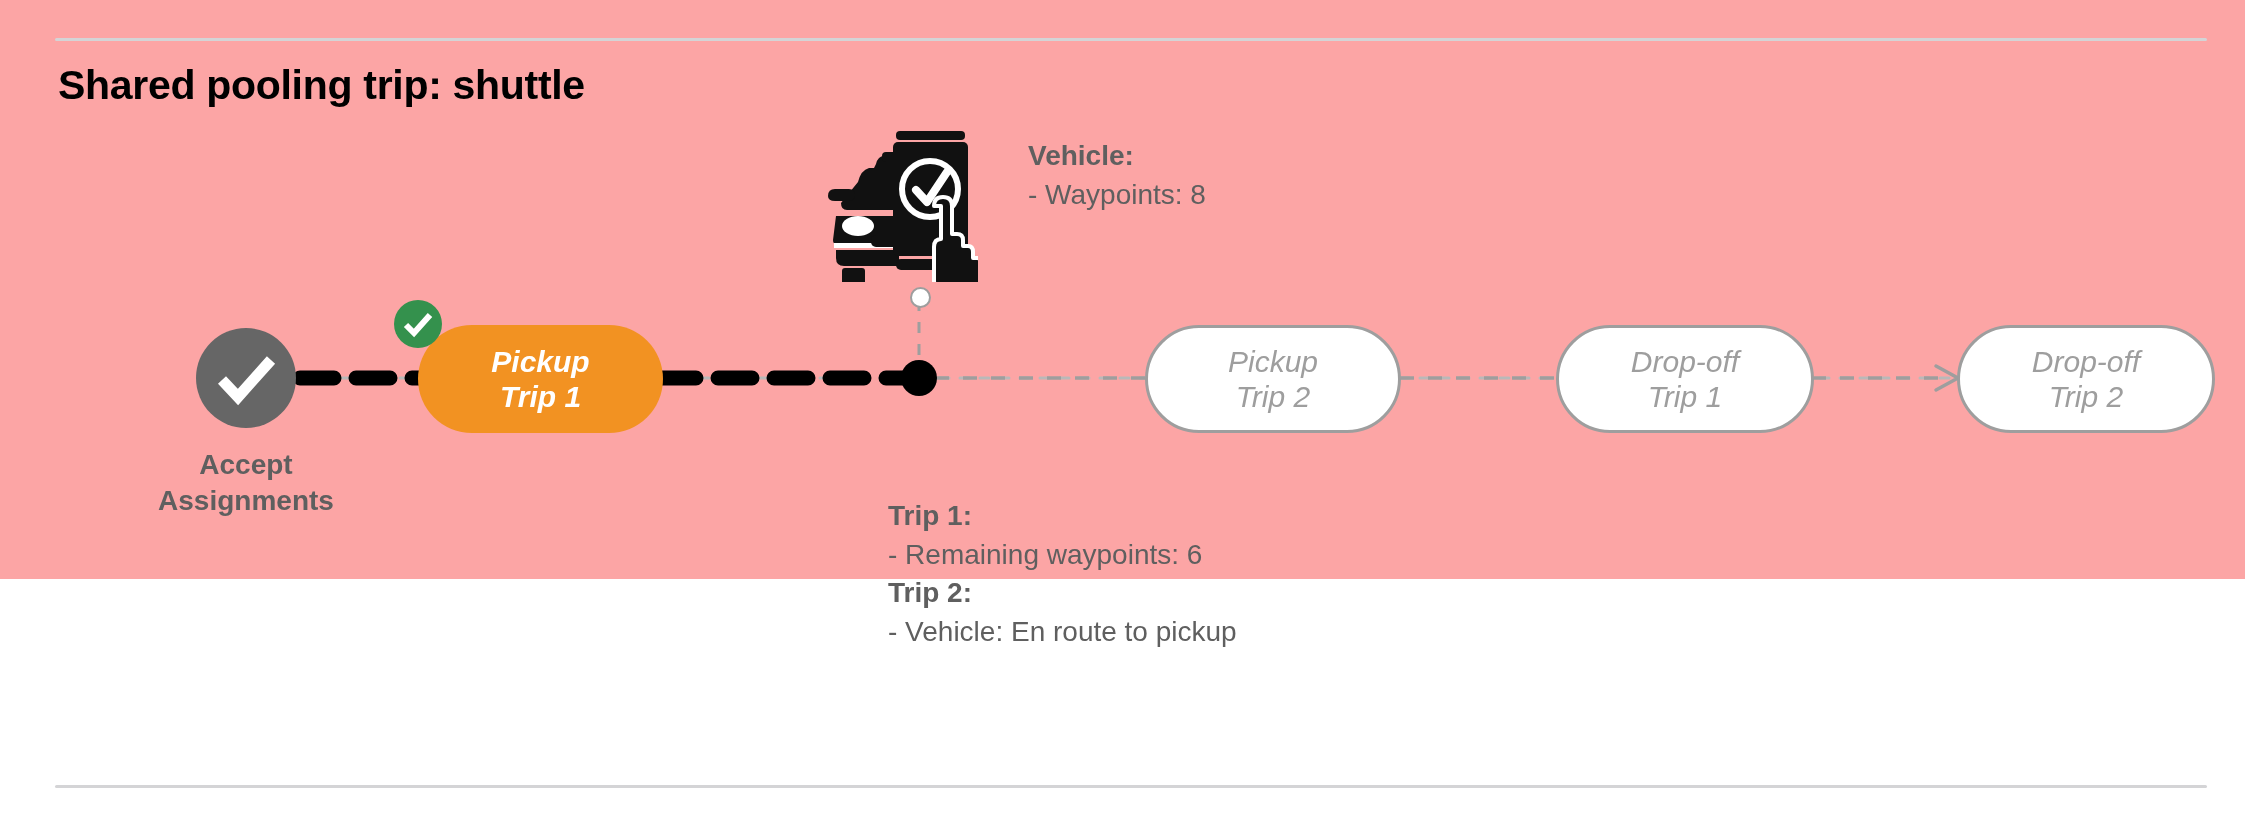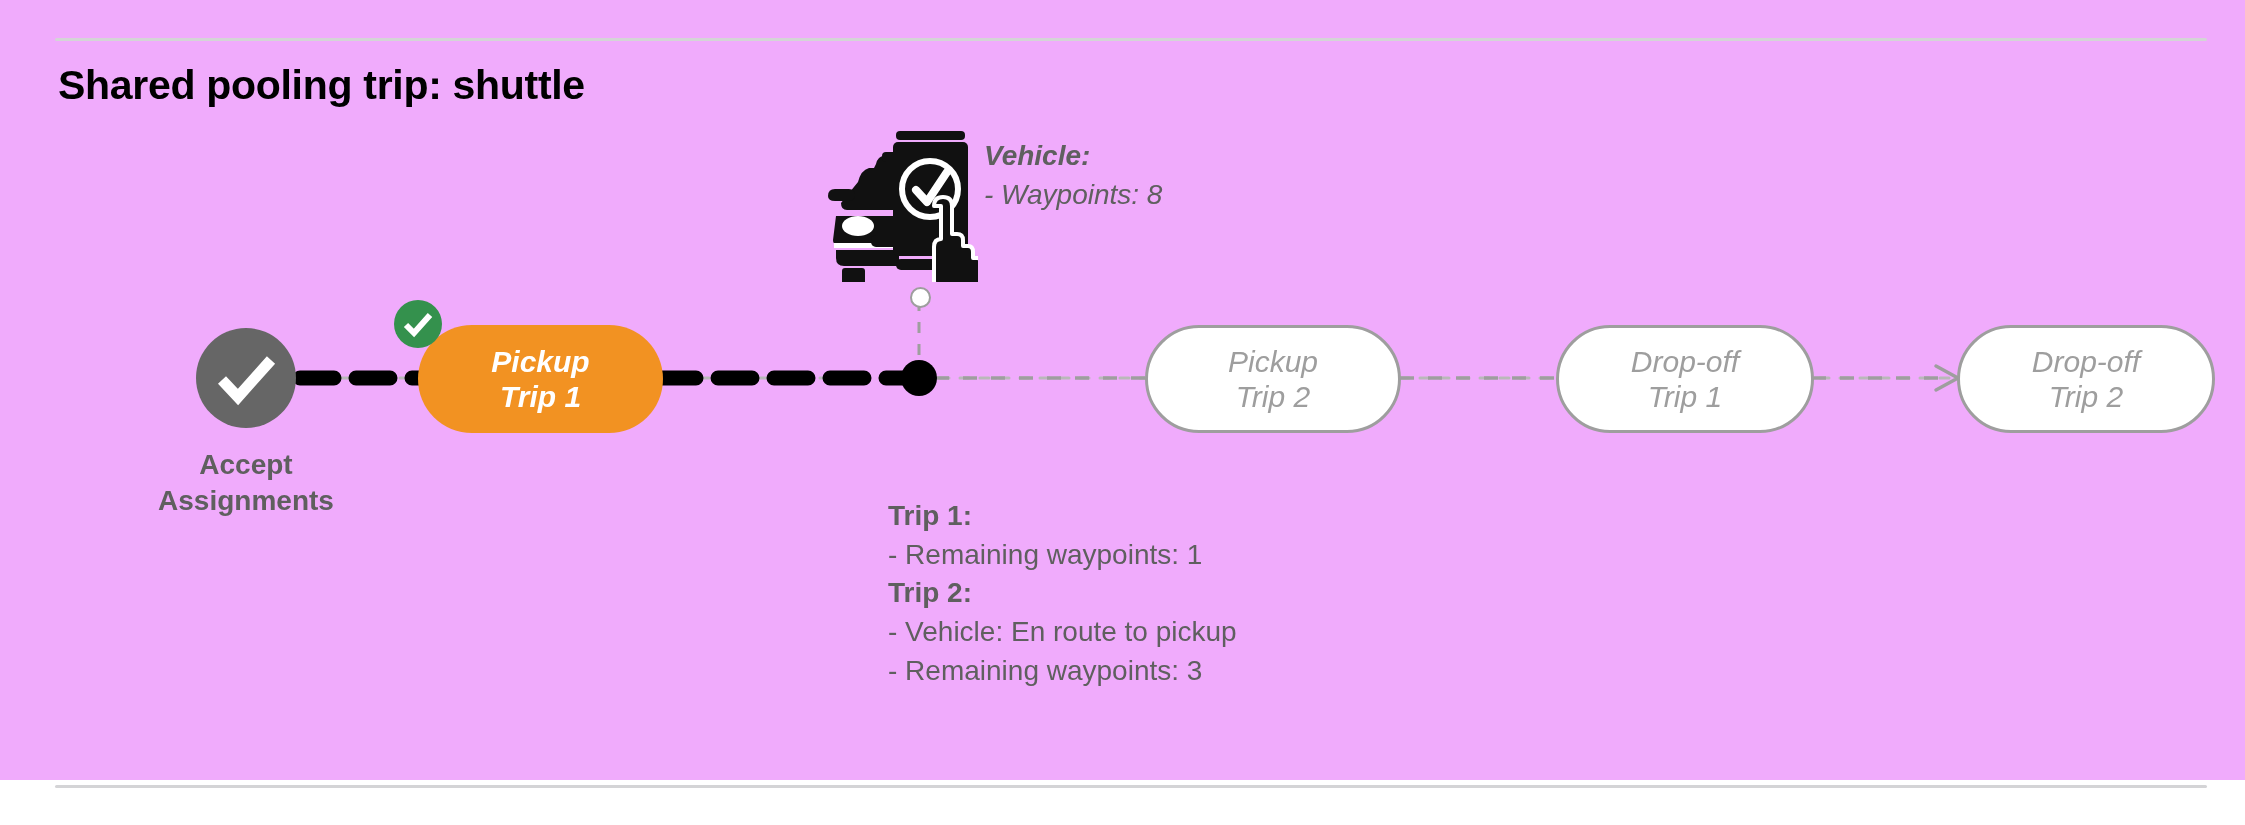--- a/index.html
+++ b/index.html
@@ -14,22 +14,22 @@
     font-family: "Liberation Sans", sans-serif;
     -webkit-font-smoothing: antialiased;
     overflow: hidden;
     position: relative;
   }
 
   #slide {
     position: absolute;
     left: 0; top: 0;
     width: 2245px;
-    height: 780px;
-    background: #f0abfc;
+    height: 579px;
+    background: #fca5a5;
   }
 
   .rule {
     position: absolute;
     left: 55px;
     width: 2152px;
     height: 3px;
     background: #d4d4d6;
     border-radius: 2px;
   }
@@ -243,21 +243,21 @@
       <polyline points="98,68 109,80 129,50" fill="none" stroke="#ffffff" stroke-width="8" stroke-linecap="round" stroke-linejoin="round"></polyline>
 
       <g fill="#111111" stroke="#ffffff" stroke-width="4" stroke-linejoin="round">
         <path d="M116 84 q0 -9 9 -9 q9 0 9 9 l0 28 l5 0 q6 0 6 6 l0 6 l5 0 q5 0 5 6 l0 6
                  l4 0 q5 0 5 6 l0 16 q0 13 -13 13 l-22 0 q-13 0 -13 -13 l0 -33
                  q0 -8 7 -8 l0 -33 z"></path>
       </g>
     </svg>
   </div>
 
-  <div class="annot" style="left:984px; top:137px;font-style:italic;">
+  <div class="annot" style="left:1028px; top:137px;">
     <span class="row hdr">Vehicle:</span>
     <span class="row">- Waypoints: 8</span>
   </div>
 
   <div class="node pill pending hit" style="left:1145px; top:325px; width:256px; height:108px;">
     <span class="node-line">Pickup</span>
     <span class="node-line">Trip 2</span>
   </div>
 
   <div class="node pill pending hit" style="left:1556px; top:325px; width:258px; height:108px;">
@@ -265,19 +265,18 @@
     <span class="node-line">Trip 1</span>
   </div>
 
   <div class="node pill pending hit" style="left:1957px; top:325px; width:258px; height:108px;">
     <span class="node-line">Drop-off</span>
     <span class="node-line">Trip 2</span>
   </div>
 
   <div class="annot" style="left:888px; top:497px;">
     <span class="row hdr">Trip 1:</span>
-    <span class="row">- Remaining waypoints: 1</span>
+    <span class="row">- Remaining waypoints: 6</span>
     <span class="row hdr">Trip 2:</span>
     <span class="row">- Vehicle:  En route to pickup</span>
-    <span class="row">- Remaining waypoints: 3</span>
   </div>
 
 </div>
 
 </body></html>

